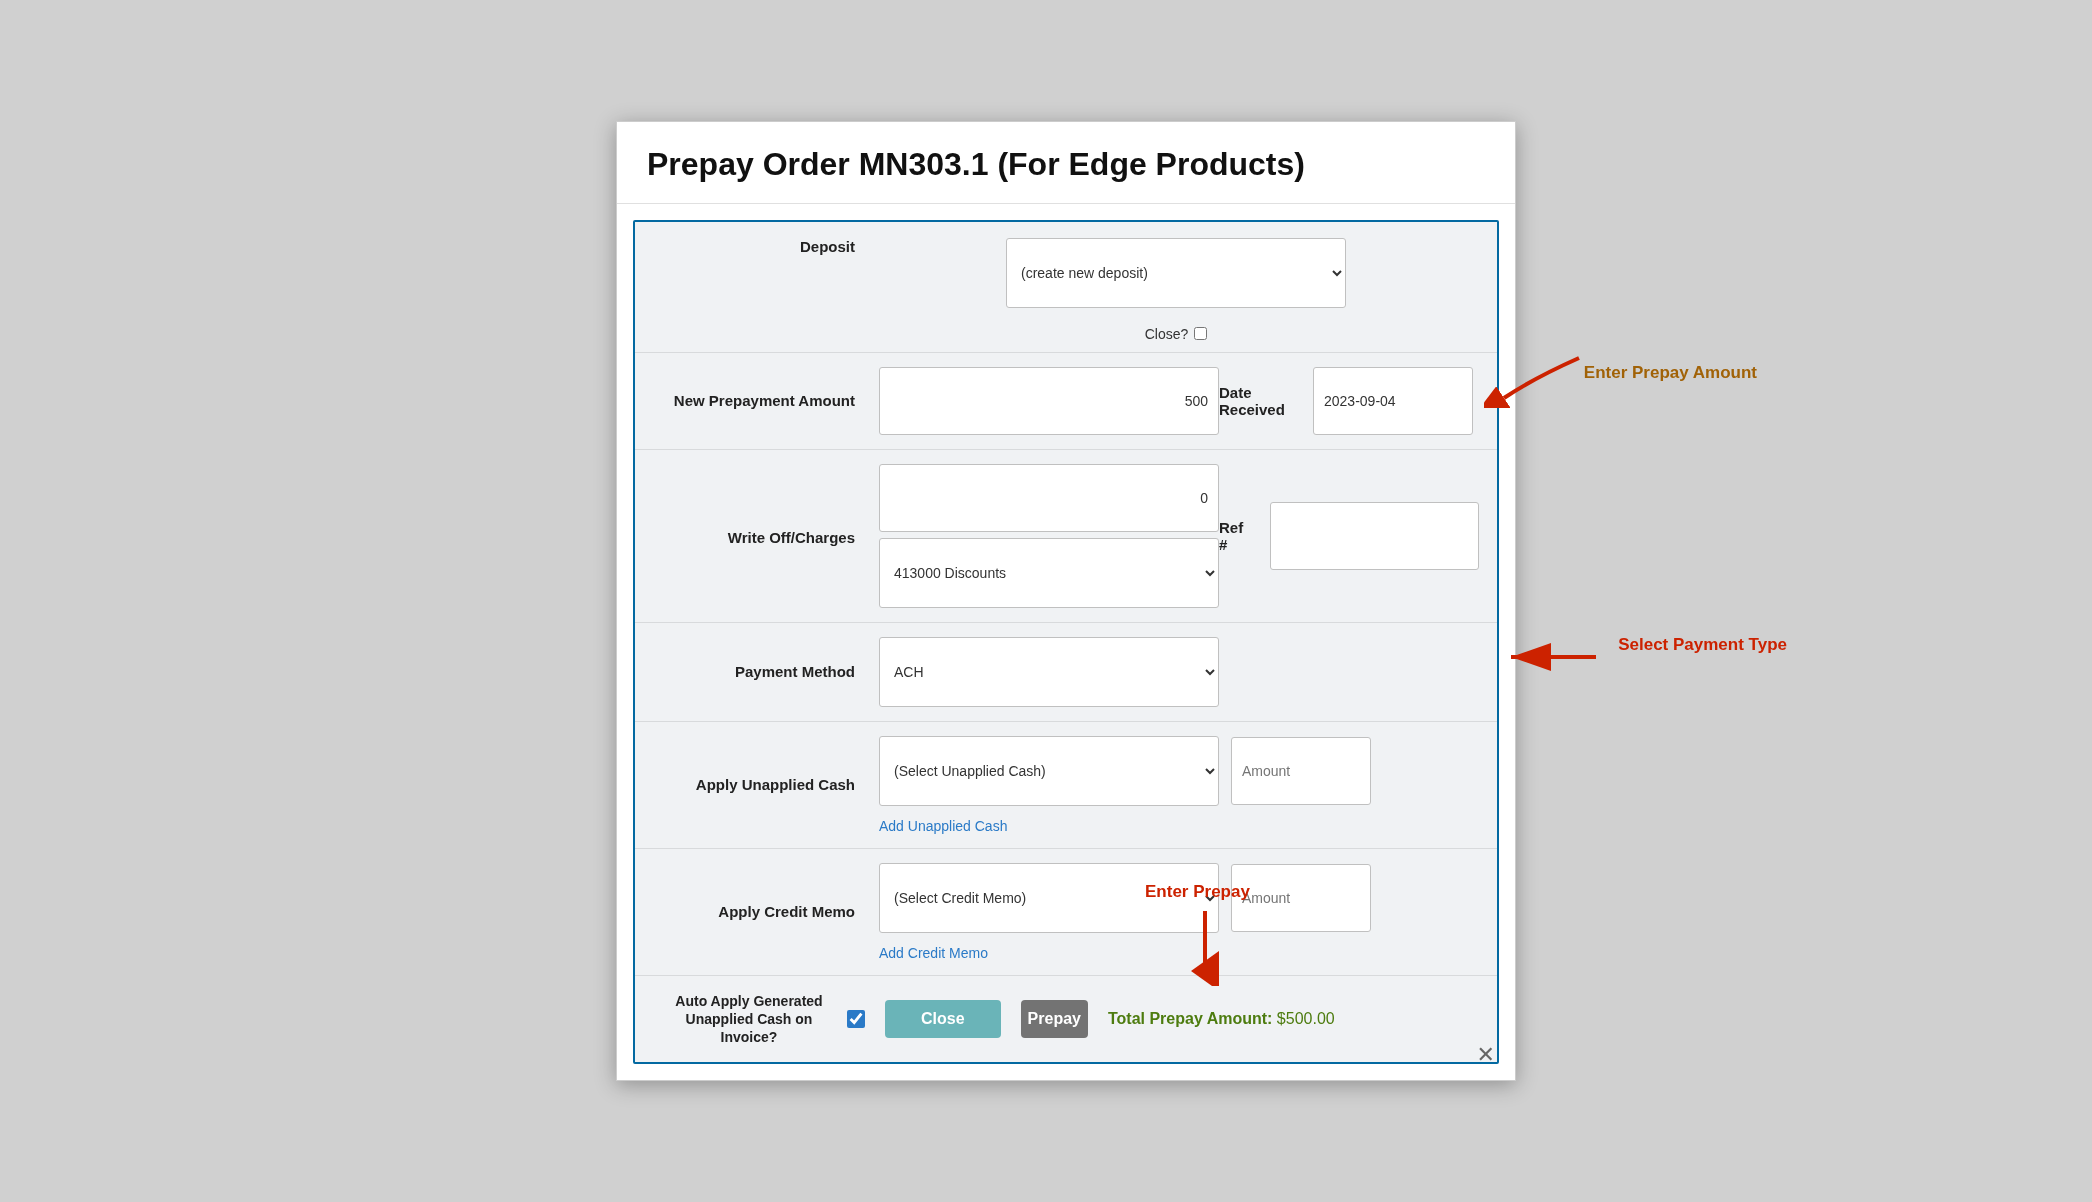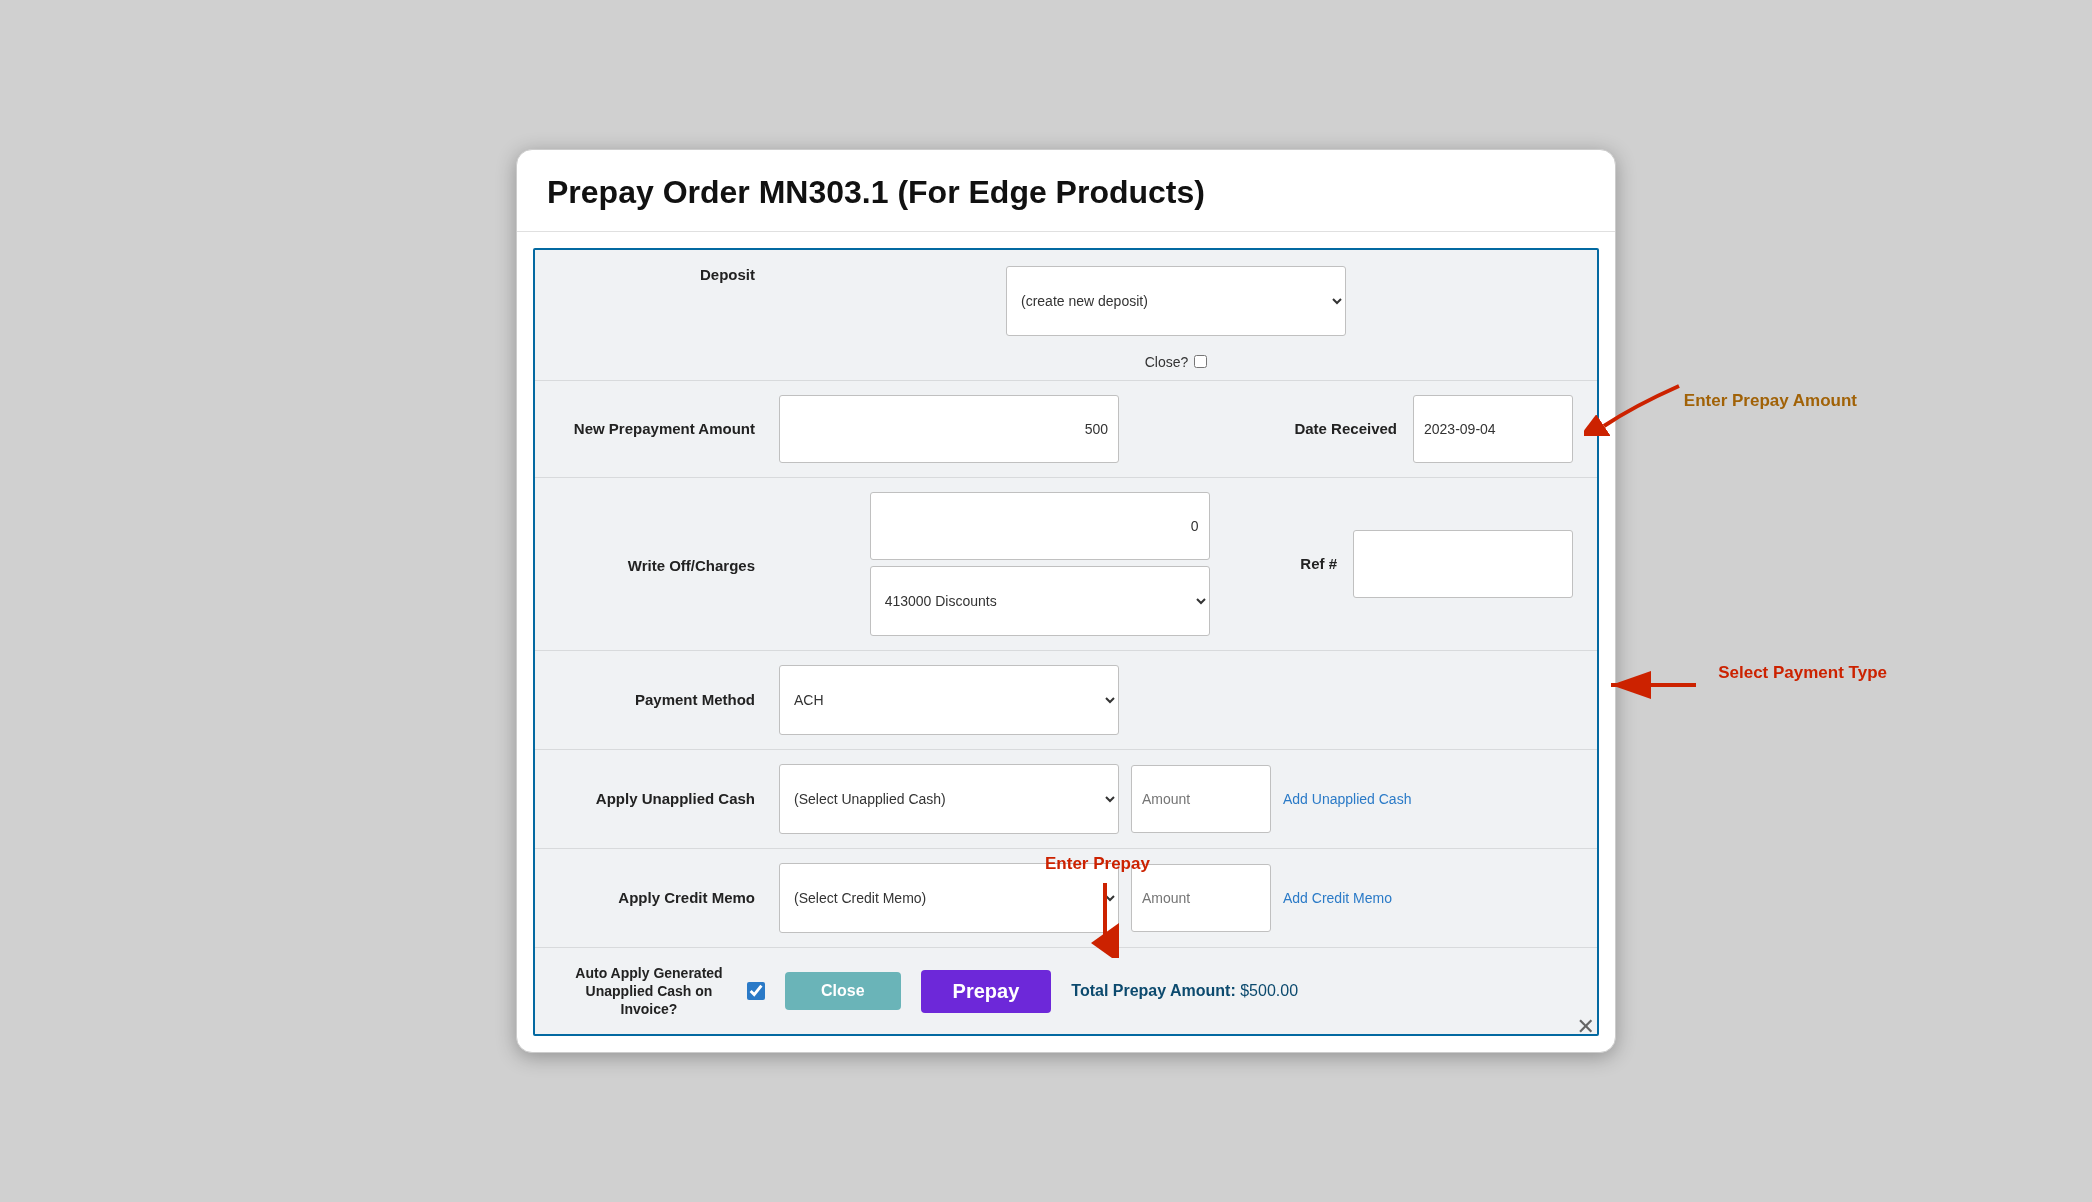--- a/index.html
+++ b/index.html
@@ -8,22 +8,22 @@
       background: #d0d0d0;
       display: flex;
       justify-content: center;
       align-items: center;
       min-height: 100vh;
       padding: 20px;
     }
     .modal-wrapper {
       background: white;
       border: 1px solid #ccc;
-      border-radius: 16px;
-      width: 1100px;
+      border-radius: 0;
+      width: 900px;
       max-width: 100%;
       box-shadow: 0 4px 20px rgba(0,0,0,0.3);
       position: relative;
       margin-left: 40px;
     }
     .modal-title {
       font-size: 32px;
       font-weight: 700;
       padding: 24px 30px 20px 30px;
       color: #111;
@@ -177,32 +177,32 @@
       background: #6ab4b8;
       color: white;
       border: none;
       border-radius: 4px;
       padding: 10px 36px;
       font-size: 16px;
       font-weight: 600;
       cursor: pointer;
     }
     .btn-prepay {
-      background: #6d28d9;
+      background: #737373;
       color: white;
       border: none;
       border-radius: 4px;
-      padding: 10px 32px;
-      font-size: 20px;
+      padding: 10px 7px;
+      font-size: 16px;
       font-weight: 600;
       cursor: pointer;
     }
     .total-prepay {
       font-size: 16px;
-      color: #0c4a6e;
+      color: #4d7c0f;
     }
     .total-prepay strong {
       font-weight: 700;
     }
     .modal-close-x {
       position: absolute;
       bottom: 14px;
       right: 20px;
       font-size: 22px;
       color: #666;

